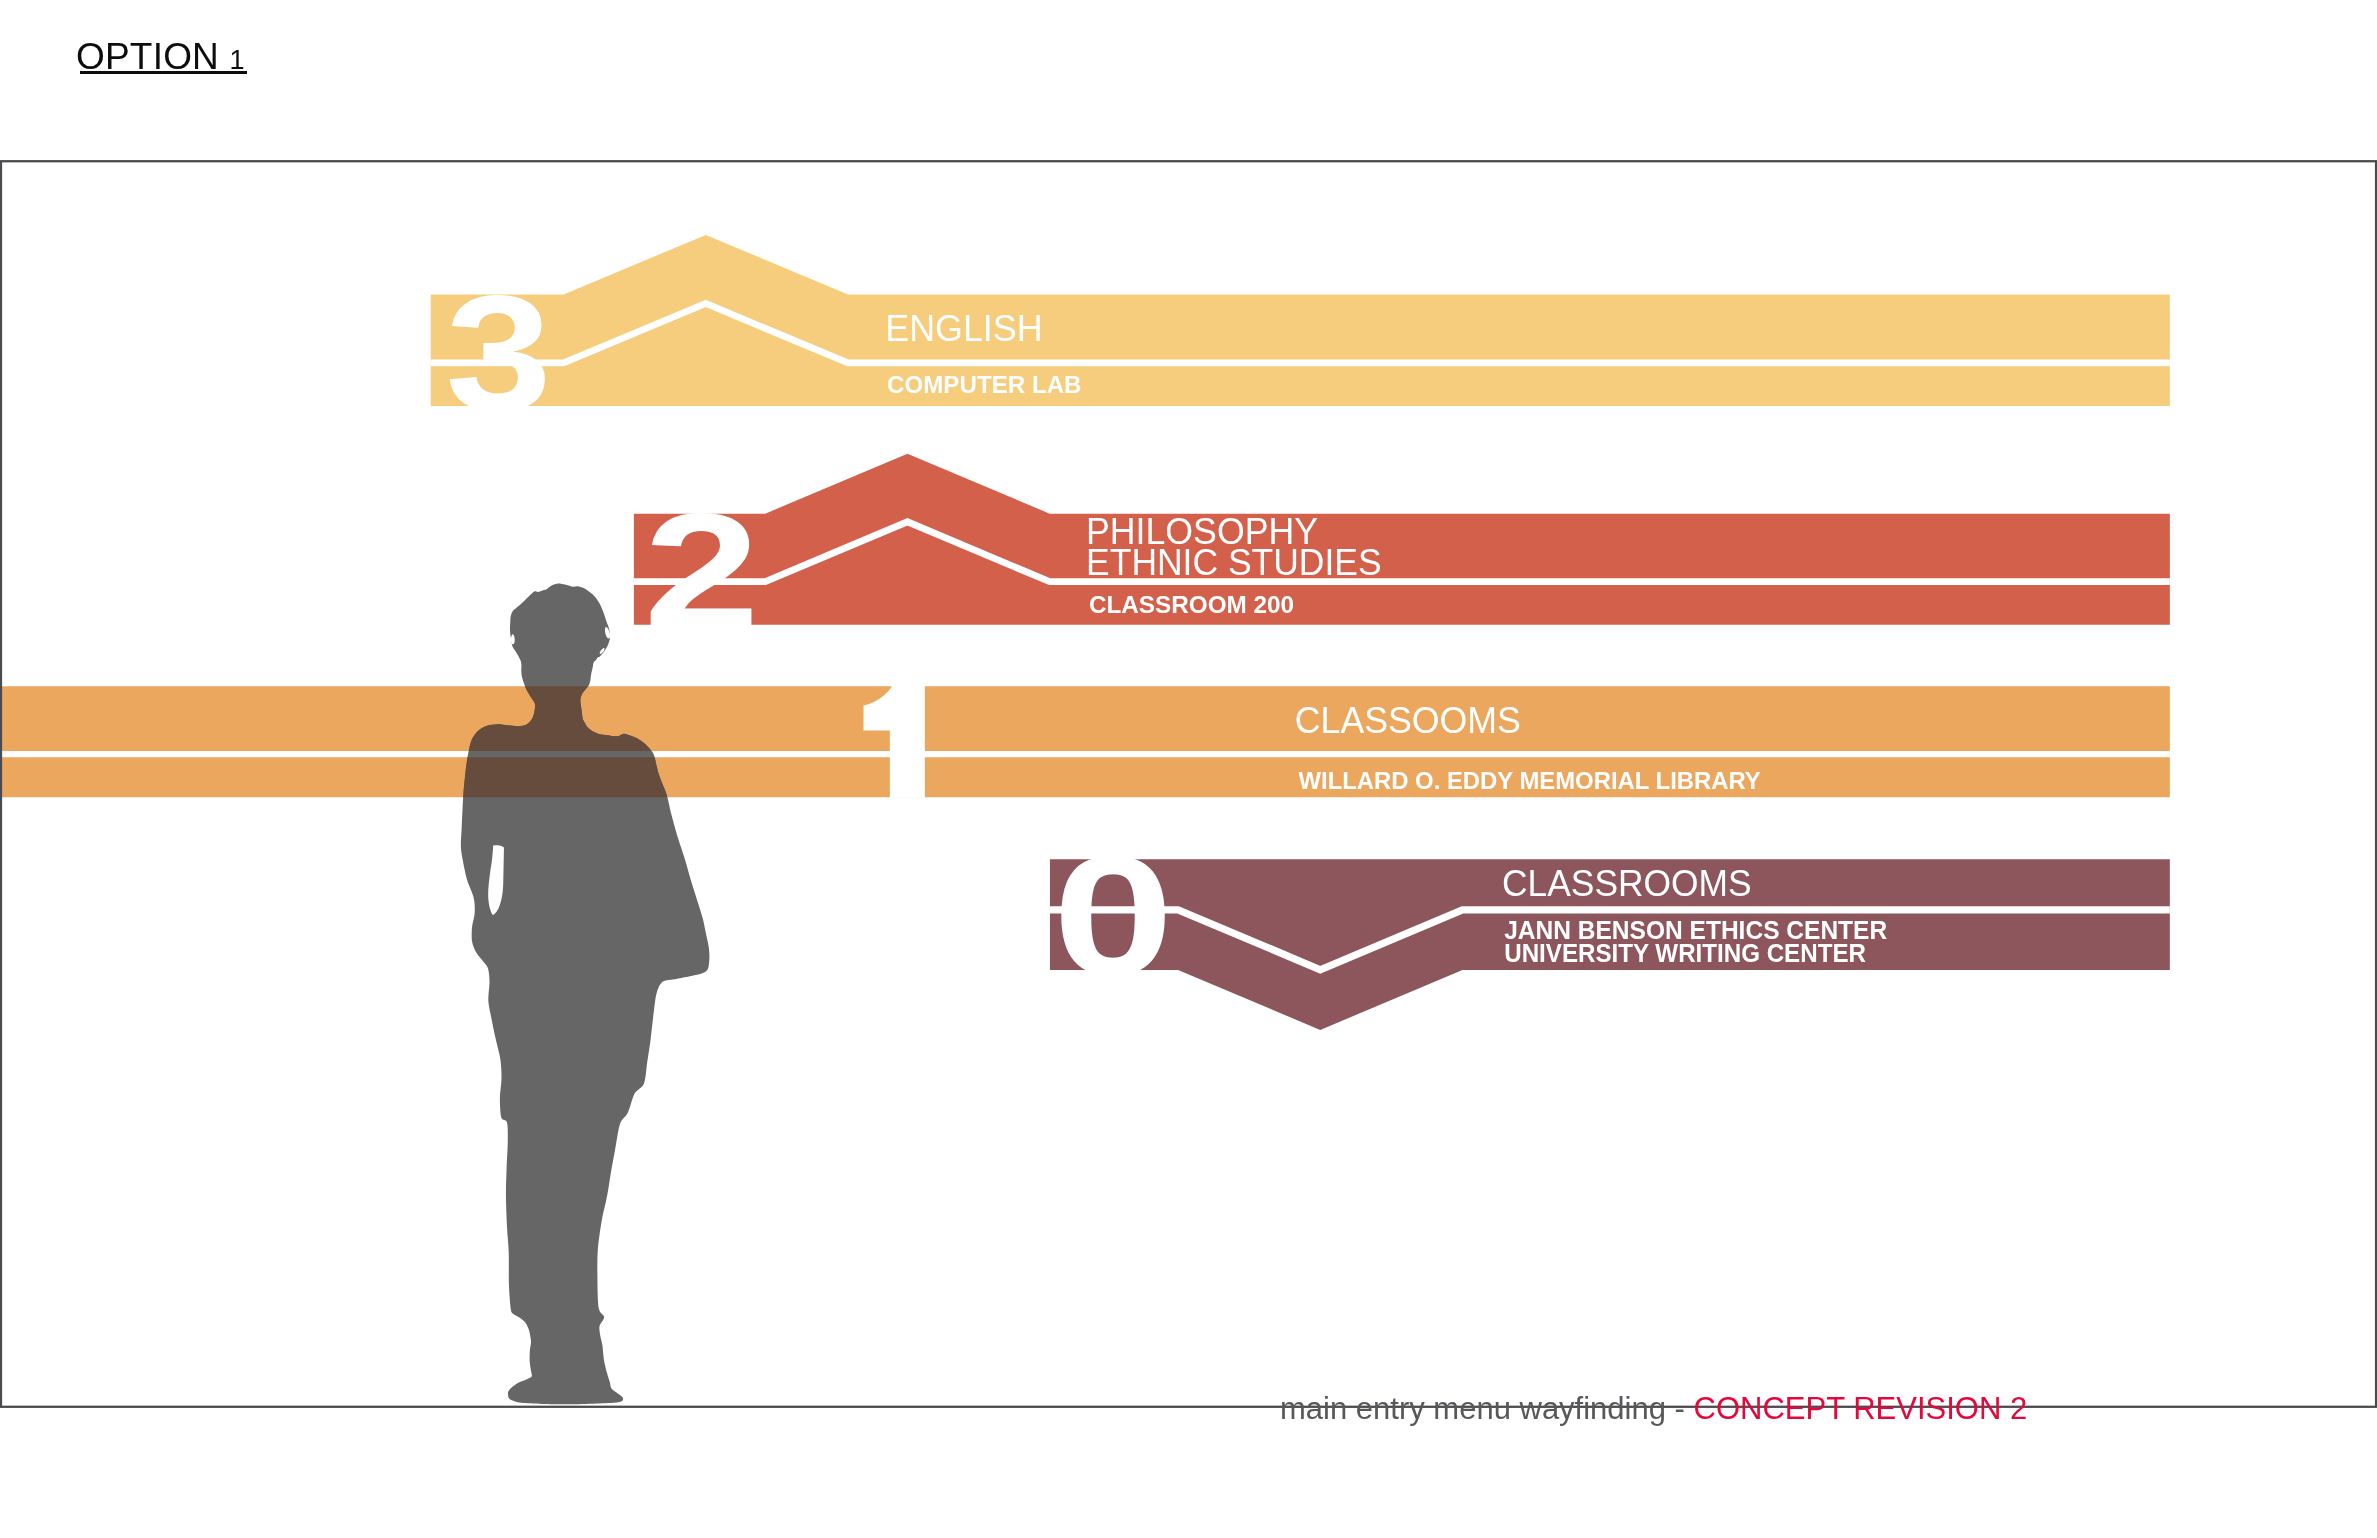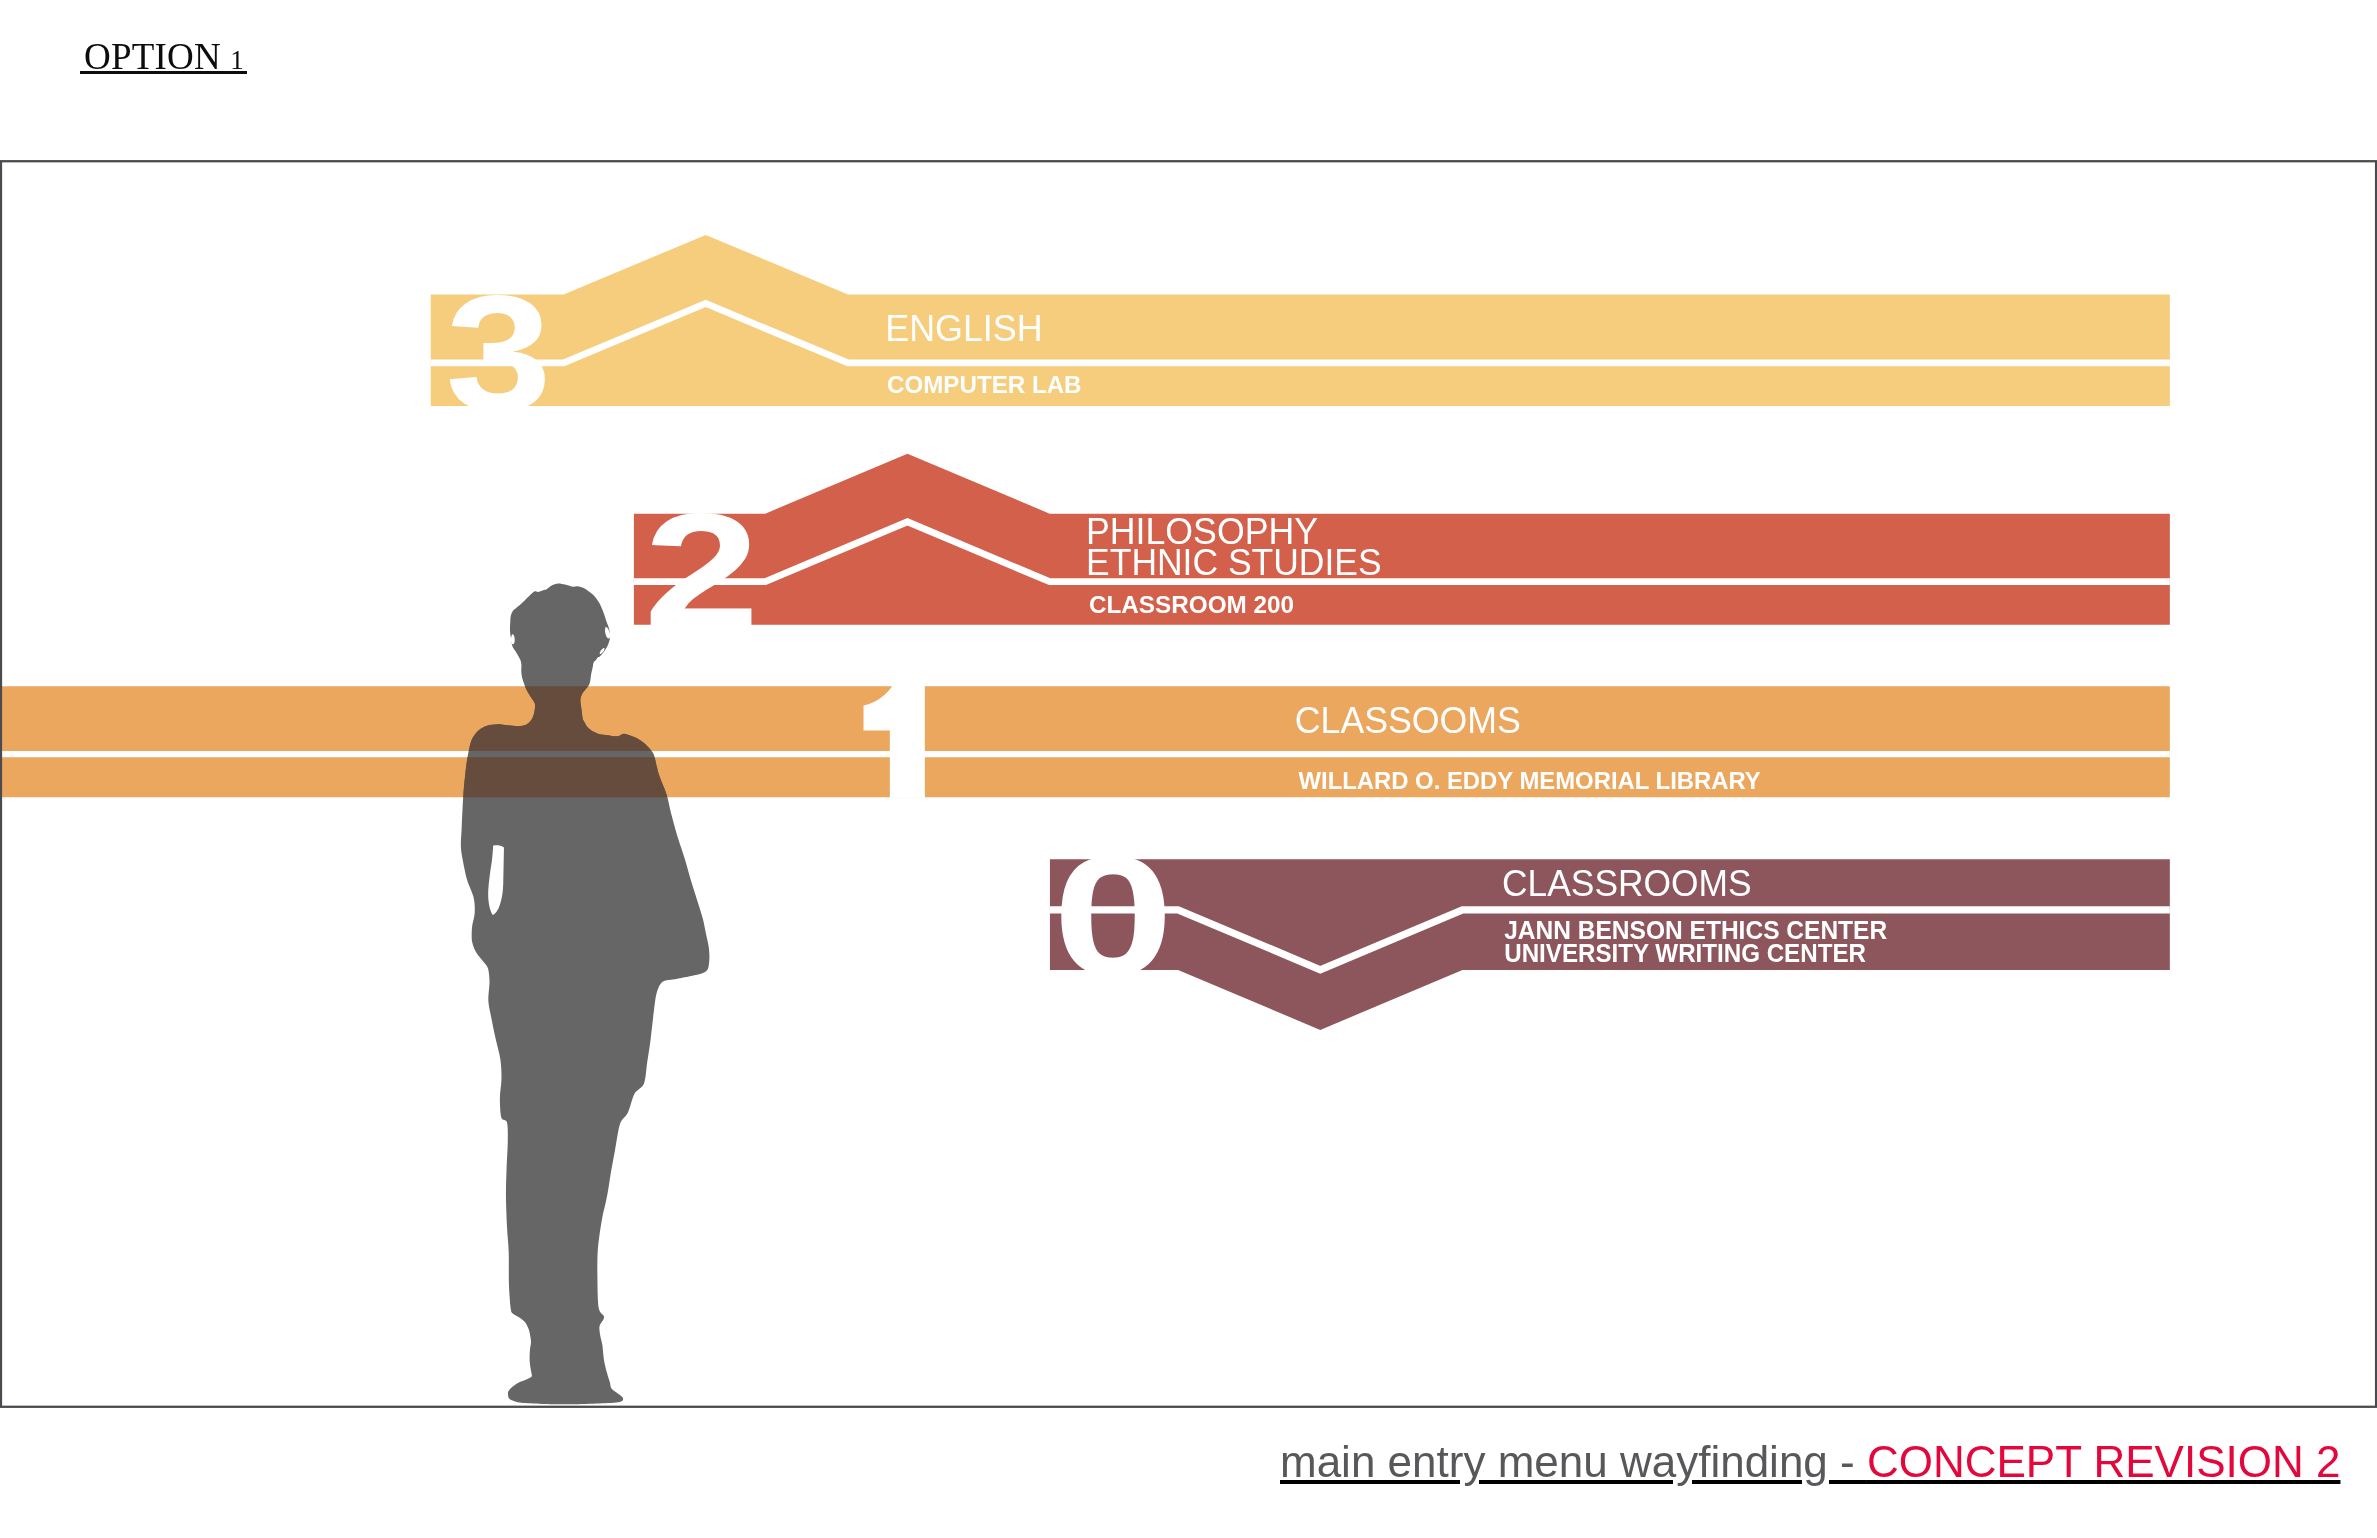--- a/index.html
+++ b/index.html
@@ -2,26 +2,26 @@
 <html style="font-size:15px"><head>
 <meta charset="utf-8">
 <title>OPTION 1 — main entry menu wayfinding</title>
 <style>
   html,body{margin:0;padding:0;background:#ffffff;}
   body{width:2378px;height:1539px;overflow:hidden;
        font-family:"Liberation Sans",sans-serif;-webkit-font-smoothing:antialiased;}
   #sheet{position:relative;width:2378px;height:1539px;background:#fff;}
   svg{display:block;position:absolute;left:0;top:0;}
 
-  .opt-title{position:absolute;left:84px;top:38px;font-family:Liberation Serif, serif;
+  .opt-title{position:absolute;left:76px;top:38px;font-family:Liberation Sans, sans-serif;
              font-size:37px;line-height:1;letter-spacing:0.2px;color:#0d0d0d;white-space:nowrap;}
   .opt-title .num{font-size:27px;}
   .opt-rule{position:absolute;left:80px;top:71px;width:167px;height:2.7px;background:#0d0d0d;}
 
-  .footer{position:absolute;left:1280px;top:1440px;font-size:44px;line-height:1;white-space:nowrap;text-decoration:underline;}
+  .footer{position:absolute;left:1280px;top:1393px;font-size:31px;line-height:1;white-space:nowrap;}
   .footer .lead{color:#58585B;}
   .footer .accent{color:#E3073B;}
 
   .band-title{font-family:"Liberation Sans",sans-serif;fill:#ffffff;}
   .band-sub{font-family:"Liberation Sans",sans-serif;fill:#ffffff;font-weight:bold;}
   .numeral{font-family:"Liberation Sans",sans-serif;fill:#ffffff;font-weight:bold;}
 </style>
 </head>
 <body>
 

